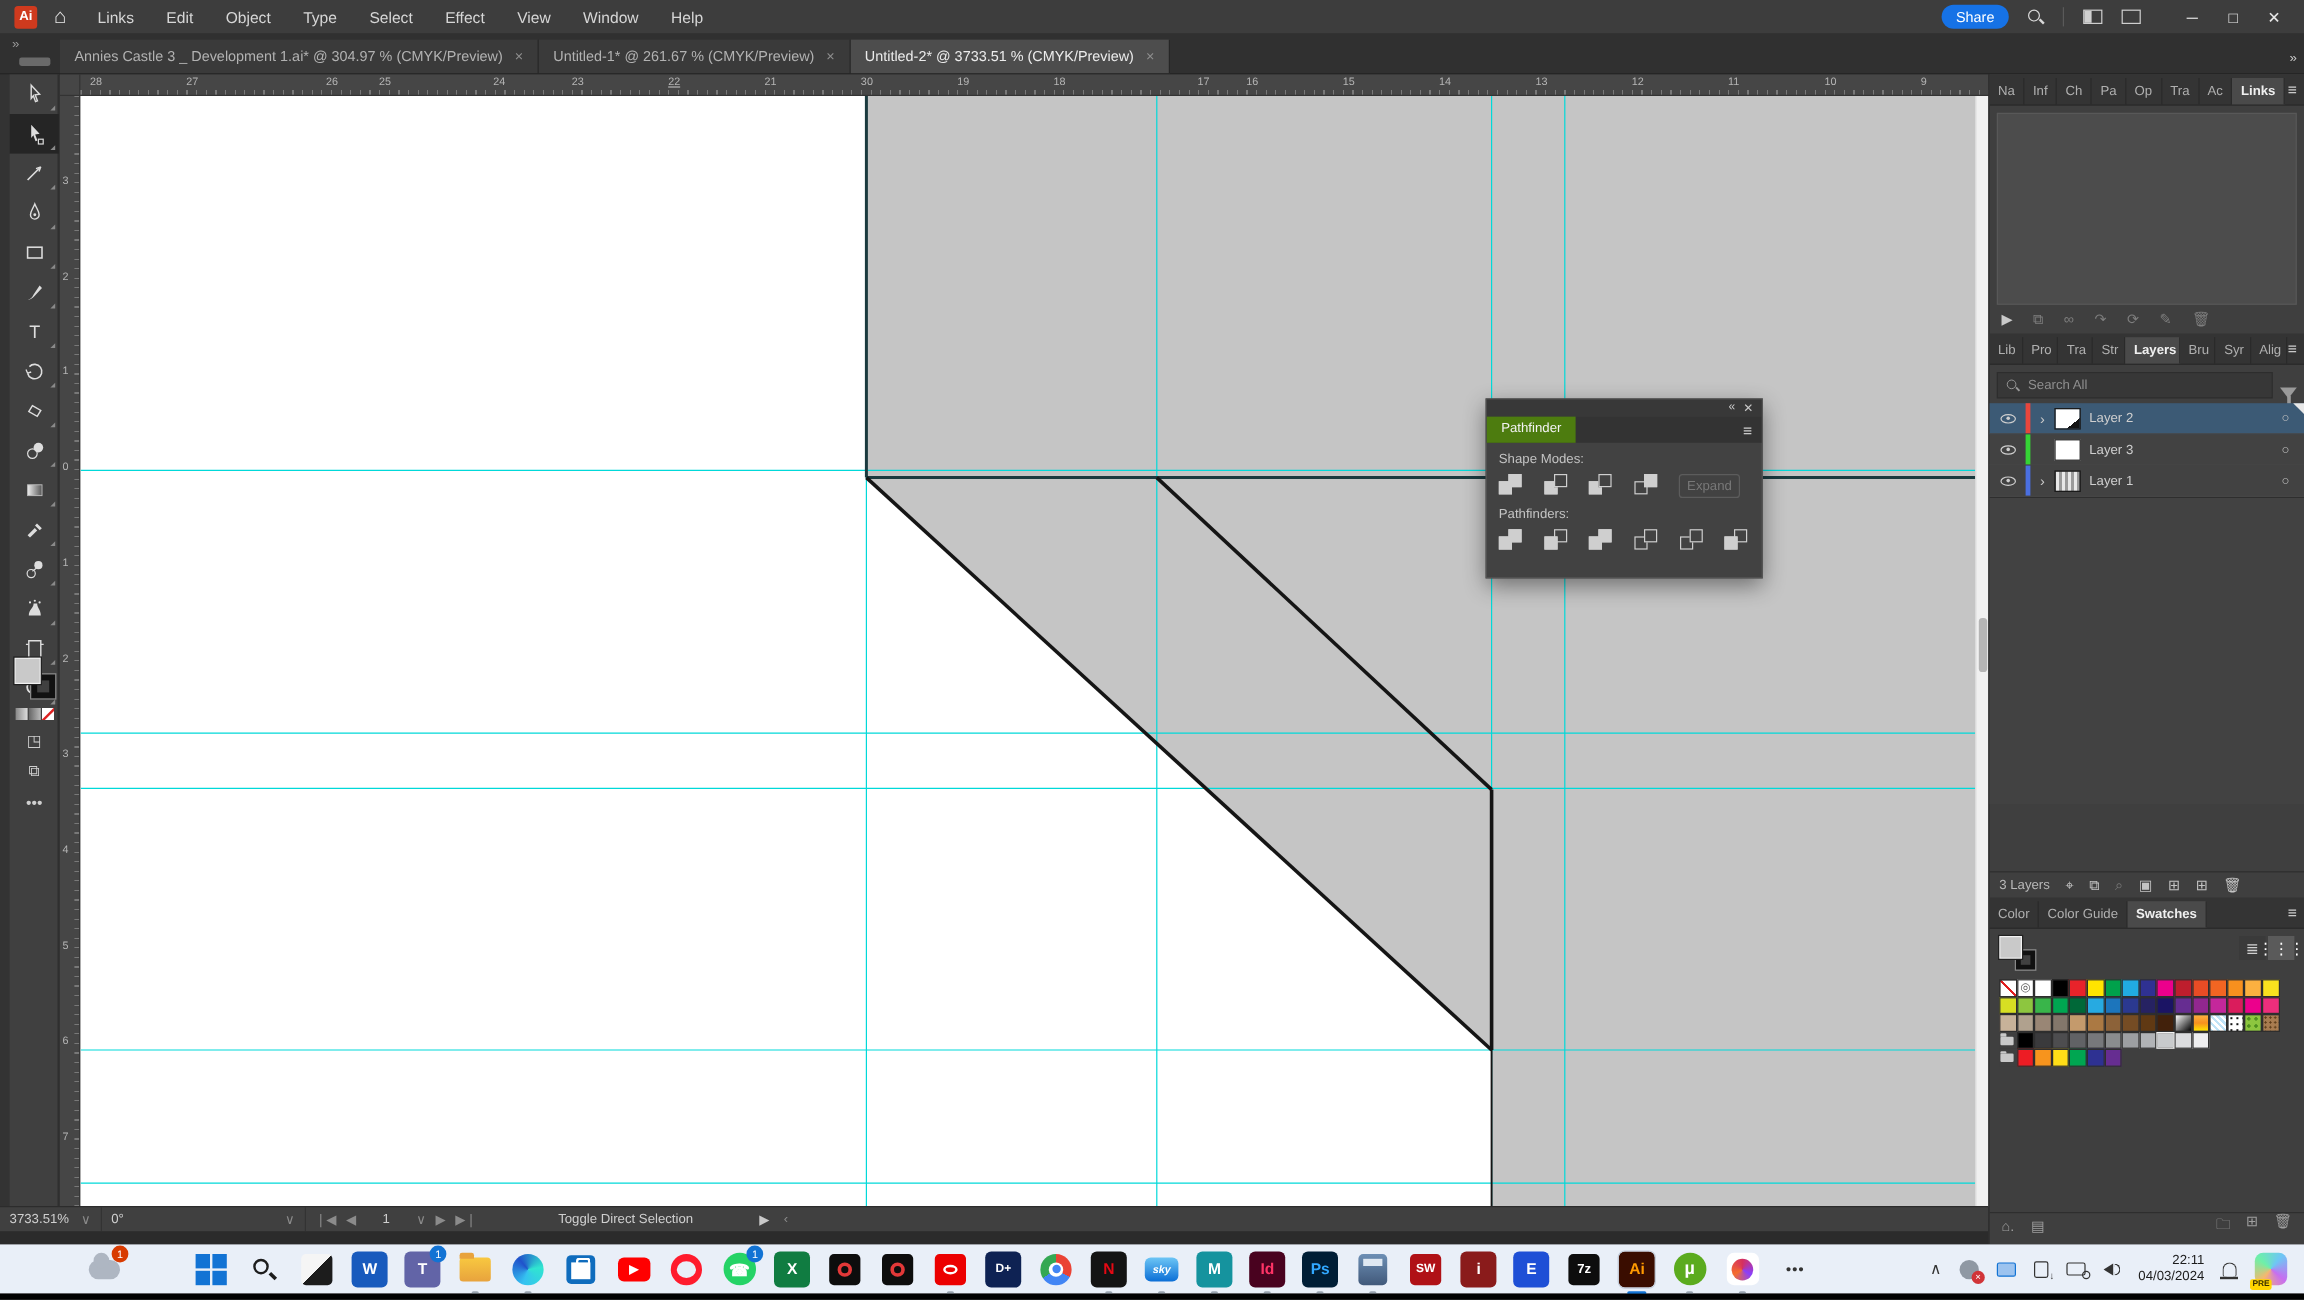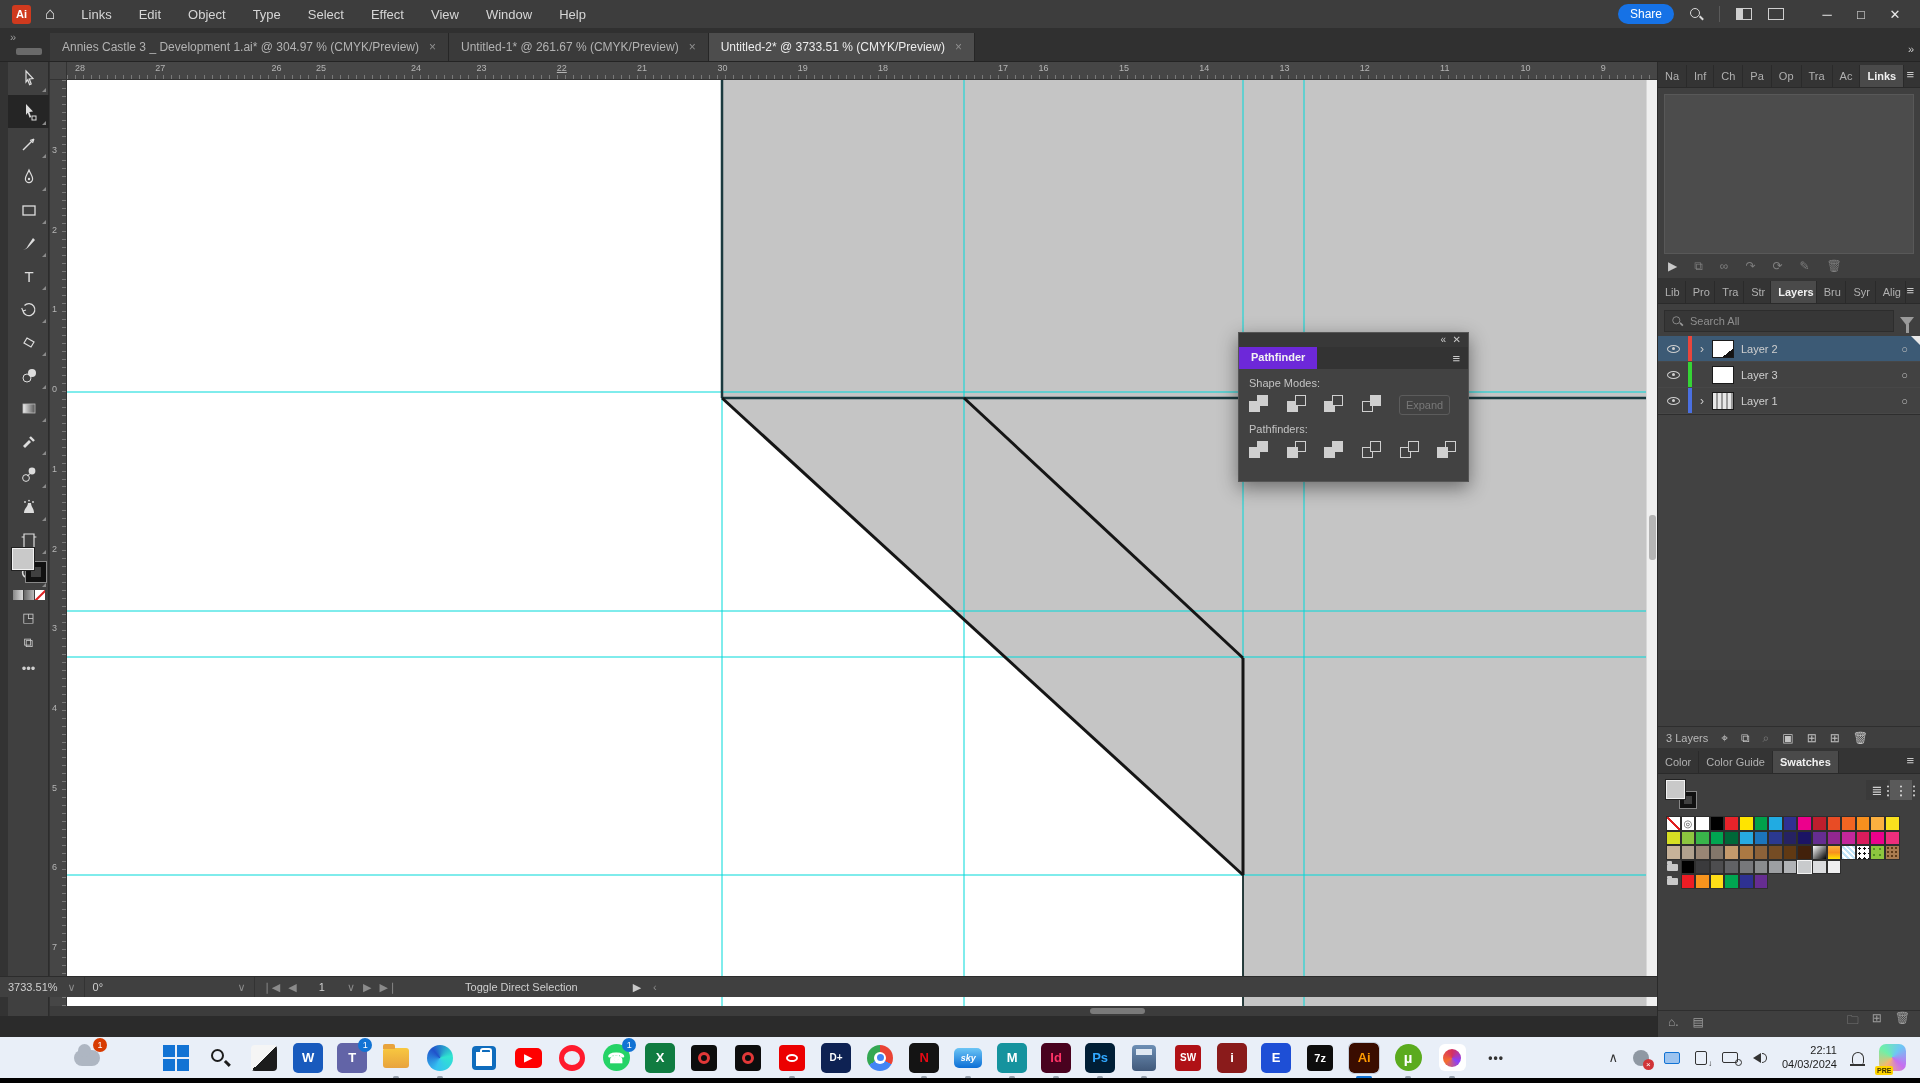--- a/index.html
+++ b/index.html
@@ -53,34 +53,34 @@
   #ruler-top span{position:absolute;top:1px;font-size:9px;color:#b5b5b5}
   #ruler-left{position:absolute;left:50px;top:80px;width:17px;height:926px;background:#464646;border-right:1px solid #333;overflow:hidden;
     background-image:repeating-linear-gradient(to bottom,rgba(170,170,170,.5) 0 1px,transparent 1px 7.97px);background-size:4px 100%;background-position:100% 0;background-repeat:no-repeat}
   #ruler-left span{position:absolute;left:2px;font-size:9px;color:#b5b5b5}
   #canvas{position:absolute;left:67px;top:80px;width:1590px;height:926px;background:#fff;overflow:hidden}
   #hscroll{position:absolute;left:50px;top:1006px;width:1607px;height:10px;background:#3c3c3c}
   #hscroll .thumb{position:absolute;left:1040px;top:2px;width:55px;height:6px;background:#7a7a7a;border-radius:3px}
   #vscroll{position:absolute;left:1646px;top:80px;width:11px;height:926px;background:#f0f0f0;border-left:1px solid #d8d8d8}
   #vscroll .thumb{position:absolute;left:2px;top:435px;width:7px;height:45px;background:#b5b5b5;border-radius:3px}
   
-  #statusbar{position:absolute;left:0;top:976px;width:1657px;height:21px;background:#404040;color:#cfcfcf;font-size:11px;display:flex;align-items:center;border-top:1px solid #2c2c2c}
+  #statusbar{position:absolute;left:0;top:1005px;width:1657px;height:21px;background:#404040;color:#cfcfcf;font-size:11px;display:flex;align-items:center;border-top:1px solid #2c2c2c}
   .sb-box{display:flex;align-items:center;gap:10px;padding:0 8px;height:100%;border-right:1px solid #333}
   .sb-dim{color:#8b8b8b}
   #sb-msg{margin-left:60px}
   
   #rightpanel{position:absolute;left:1657px;top:62px;width:263px;height:975px;background:#3f3f3f;border-left:1px solid #2a2a2a;color:#cfcfcf;font-size:11px}
   .ptabs{display:flex;align-items:flex-end;height:26px;background:#343434;border-bottom:1px solid #2a2a2a;position:relative}
   .ptab{padding:5px 7px 5px;color:#b0b0b0;border-right:1px solid #2a2a2a;white-space:nowrap;overflow:hidden;font-size:11px}
   .ptab.active{background:#4a4a4a;color:#f0f0f0;font-weight:bold}
   .ptabs .ham{margin-left:auto;margin-right:6px;color:#c9c9c9;font-size:13px;align-self:center}
   #links-body{margin:6px 6px 0;height:160px;background:#4c4c4c;border:1px solid #585858}
   #links-icons{display:flex;align-items:center;gap:17px;padding:5px 10px;color:#7e7e7e;font-size:12px}
   #links-icons .play{color:#c9c9c9}
-  #layers-search{display:flex;align-items:center;margin:6px 6px 4px;gap:6px}
+  #layers-search{display:flex;align-items:flex-end;margin:6px 6px 4px;gap:6px}
   #search-box{flex:1;display:flex;align-items:center;gap:6px;background:#373737;border:1px solid #2d2d2d;height:22px;padding:0 6px;color:#8f8f8f}
   .funnel{width:0;height:0;border-left:7px solid transparent;border-right:7px solid transparent;border-top:9px solid #9a9a9a;position:relative}
   .funnel:after{content:"";position:absolute;left:-1.5px;top:-2px;width:3px;height:9px;background:#9a9a9a}
   .lrow{display:flex;align-items:center;height:26px;border-bottom:1px solid #474747;position:relative;background:#424242}
   .lrow.sel{background:#3c5a75}
   .lrow .eye{width:13px;height:8px;border:1.3px solid #cfcfcf;border-radius:50%;margin:0 8px 0 9px;position:relative}
   .lrow .eye:after{content:"";position:absolute;left:3.5px;top:1.5px;width:3px;height:3px;background:#cfcfcf;border-radius:50%}
   .lrow .cbar{width:4px;height:100%;margin-right:4px}
   .lrow .chev{width:12px;color:#c9c9c9;font-size:12px;text-align:center}
   .lrow .thumb{width:22px;height:18px;background:#fff;border:1px solid #1a1a1a;margin:0 7px 0 4px}
@@ -104,21 +104,21 @@
   .folder-g:before{content:"";position:absolute;left:0;top:-2.4px;width:5px;height:2.4px;background:#c9c9c9;border-radius:1px 1px 0 0}
   #sw-footer{position:absolute;left:0;top:948px;width:100%;display:flex;align-items:center;gap:14px;padding:0 10px;height:22px;border-top:1px solid #2e2e2e;color:#9f9f9f;font-size:12px}
   #sw-footer .right{margin-left:auto;display:flex;gap:13px}
   #rp-collapse{position:absolute;right:6px;top:-19px;color:#c9c9c9;font-size:11px}
   .panel-space{background:#424242;height:256px;margin-top:0;border-top:1px solid #2e2e2e}
   
   #pathfinder{position:absolute;left:1238px;top:332px;width:231px;height:150px;background:#424242;border:1px solid #555;box-shadow:0 6px 18px rgba(0,0,0,.45);color:#cfcfcf;font-size:11px;z-index:5}
   #pf-titlebar{height:14px;background:#383838;position:relative}
   #pf-titlebar span{position:absolute;top:1px;font-size:10px;color:#c9c9c9}
   #pf-tabrow{height:22px;background:#333;display:flex;align-items:stretch}
-  #pf-tab{background:#6d28d9;color:#f2f2f2;font-weight:bold;padding:4px 12px}
+  #pf-tab{background:#4d7c0f;color:#f2f2f2;font-weight:normal;padding:4px 12px}
   #pf-tabrow .ham{margin-left:auto;margin-right:8px;align-self:center;font-size:13px;color:#c9c9c9}
   .pf-label{padding:8px 10px 4px;color:#c3c3c3}
   .pf-rowicons{display:flex;gap:17px;padding:2px 10px 0}
   .pf{position:relative;width:21px;height:19px}
   .pf i{position:absolute;width:11px;height:11px;border:1.4px solid #cfcfcf}
   .pf .b{left:0;top:6px}.pf .a{left:8px;top:0}
   .pf i.f{background:#cfcfcf}
   .pf i.h{background:#424242}
   #pf-expand{margin-left:auto;margin-right:8px;width:52px;height:20px;border:1px solid #5c5c5c;border-radius:3px;color:#787878;display:flex;align-items:center;justify-content:center}
   

